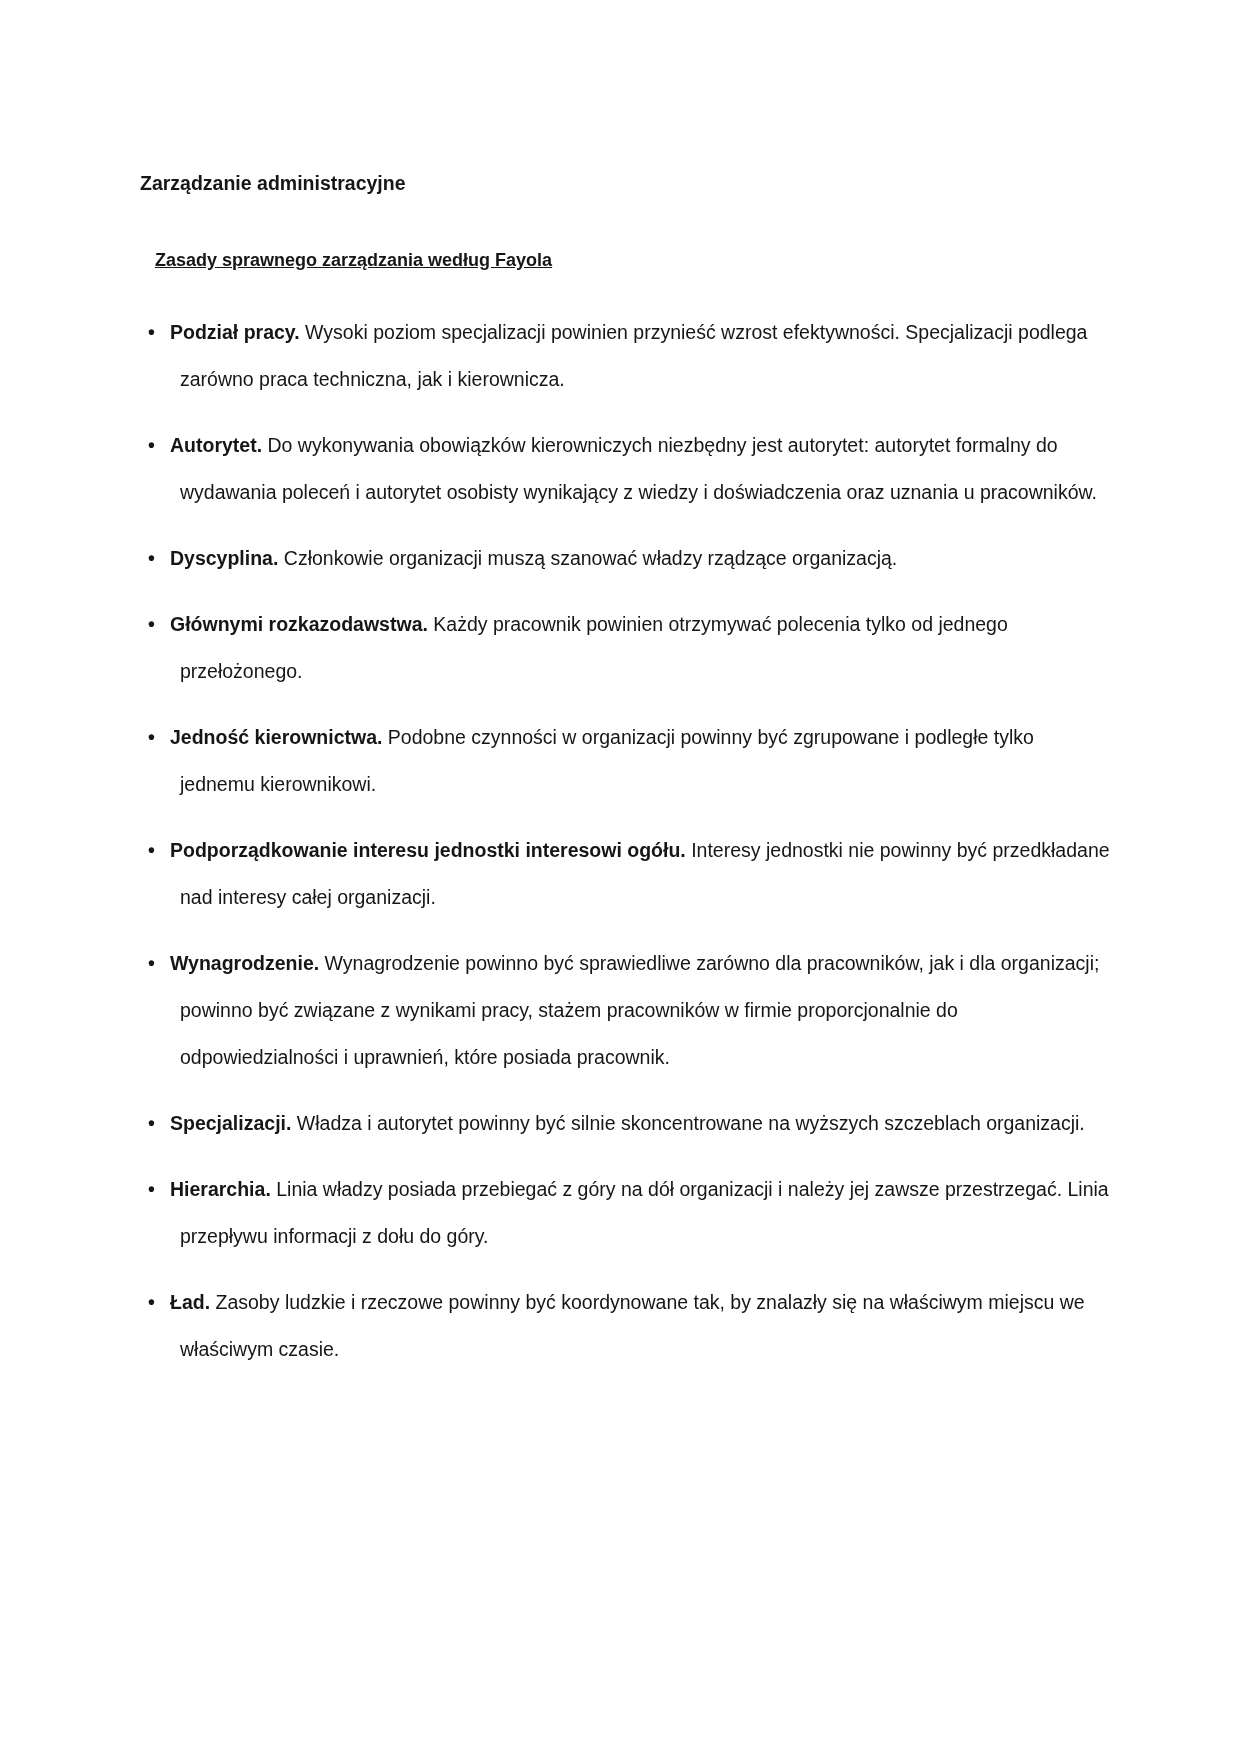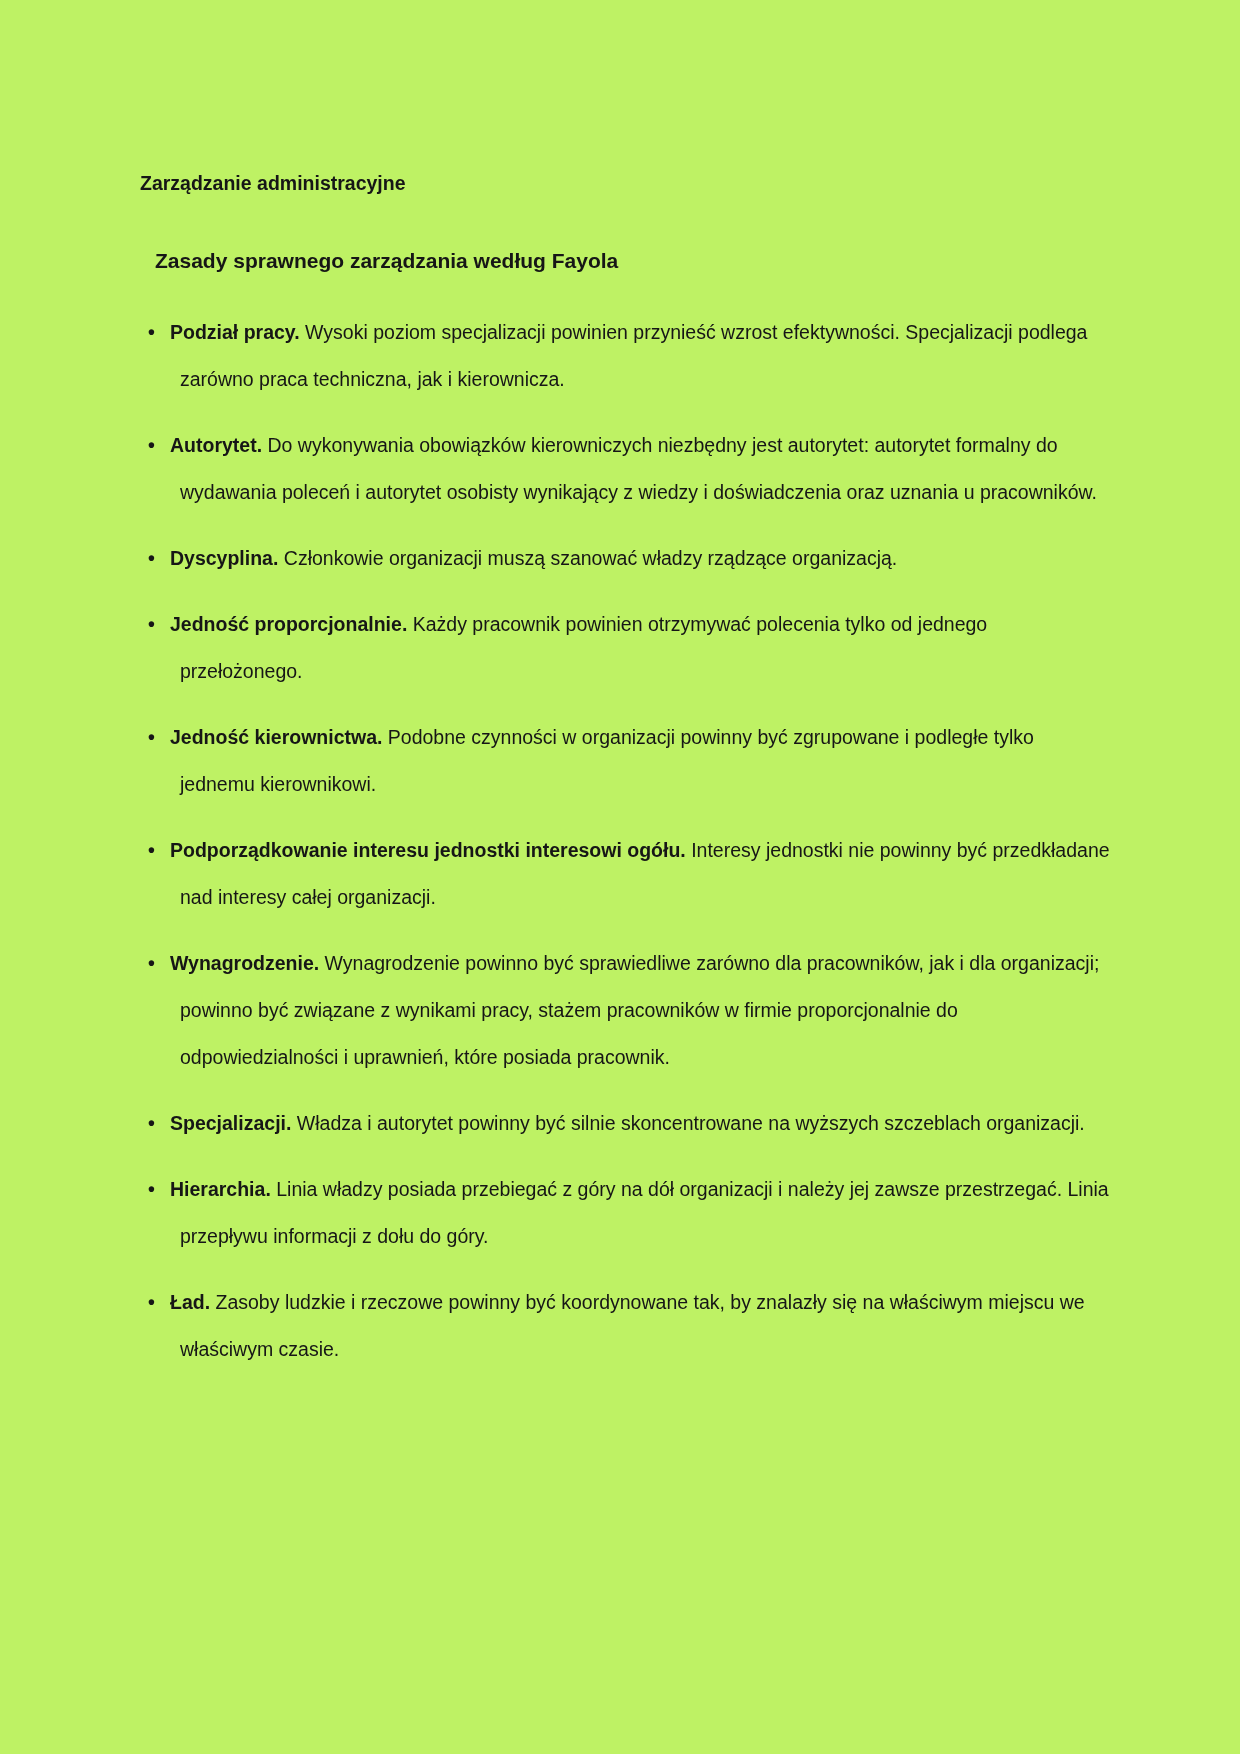--- a/index.html
+++ b/index.html
@@ -26,25 +26,26 @@
     font-size: 19.5px;
     font-weight: bold;
     margin: 0 0 30px 0;
     line-height: 47px;
   }
   .intro {
     margin: 0 0 19px 0;
     text-indent: 24px;
   }
   .section-heading {
-    font-size: 21px;
+    font-size: 18px;
     font-weight: bold;
     margin: 0 0 25px 0;
     padding-left: 15px;
     line-height: 47px;
+    text-decoration: underline;
   }
   ul.principles {
     margin: 0;
     padding: 0;
     list-style: none;
   }
   ul.principles li {
     position: relative;
     padding-left: 40px;
     text-indent: -10px;
@@ -57,34 +58,34 @@
     text-indent: 0;
     font-weight: bold;
   }
   .term {
     font-weight: bold;
   }
 </style>
 </head>
 <body>
 
-<div class="page" style="color: rgb(22, 22, 22); background: #bef264;">
+<div class="page" style="color: rgb(22, 22, 22); background: #ffffff;">
   <h1 class="doc-title">Zarządzanie administracyjne</h1>
 
 
   <h2 class="section-heading">Zasady sprawnego zarządzania według Fayola</h2>
 
   <ul class="principles">
   <li><span class="bullet">•</span><span class="term">Podział pracy.</span> <span class="desc">Wysoki poziom specjalizacji powinien przynieść wzrost efektywności. Specjalizacji podlega zarówno praca techniczna, jak i kierownicza.</span></li>
 
   <li><span class="bullet">•</span><span class="term">Autorytet.</span> <span class="desc">Do wykonywania obowiązków kierowniczych niezbędny jest autorytet: autorytet formalny do wydawania poleceń i autorytet osobisty wynikający z wiedzy i doświadczenia oraz uznania u pracowników.</span></li>
 
   <li><span class="bullet">•</span><span class="term">Dyscyplina.</span> <span class="desc">Członkowie organizacji muszą szanować władzy rządzące organizacją.</span></li>
 
-  <li><span class="bullet">•</span><span class="term">Jedność proporcjonalnie.</span> <span class="desc">Każdy pracownik powinien otrzymywać polecenia tylko od jednego przełożonego.</span></li>
+  <li><span class="bullet">•</span><span class="term">Głównymi rozkazodawstwa.</span> <span class="desc">Każdy pracownik powinien otrzymywać polecenia tylko od jednego przełożonego.</span></li>
 
   <li><span class="bullet">•</span><span class="term">Jedność kierownictwa.</span> <span class="desc">Podobne czynności w organizacji powinny być zgrupowane i podległe tylko jednemu kierownikowi.</span></li>
 
   <li><span class="bullet">•</span><span class="term">Podporządkowanie interesu jednostki interesowi ogółu.</span> <span class="desc">Interesy jednostki nie powinny być przedkładane nad interesy całej organizacji.</span></li>
 
   <li><span class="bullet">•</span><span class="term">Wynagrodzenie.</span> <span class="desc">Wynagrodzenie powinno być sprawiedliwe zarówno dla pracowników, jak i dla organizacji; powinno być związane z wynikami pracy, stażem pracowników w firmie proporcjonalnie do odpowiedzialności i uprawnień, które posiada pracownik.</span></li>
 
   <li><span class="bullet">•</span><span class="term">Specjalizacji.</span> <span class="desc">Władza i autorytet powinny być silnie skoncentrowane na wyższych szczeblach organizacji.</span></li>
 
   <li><span class="bullet">•</span><span class="term">Hierarchia.</span> <span class="desc">Linia władzy posiada przebiegać z góry na dół organizacji i należy jej zawsze przestrzegać. Linia przepływu informacji z dołu do góry.</span></li>

